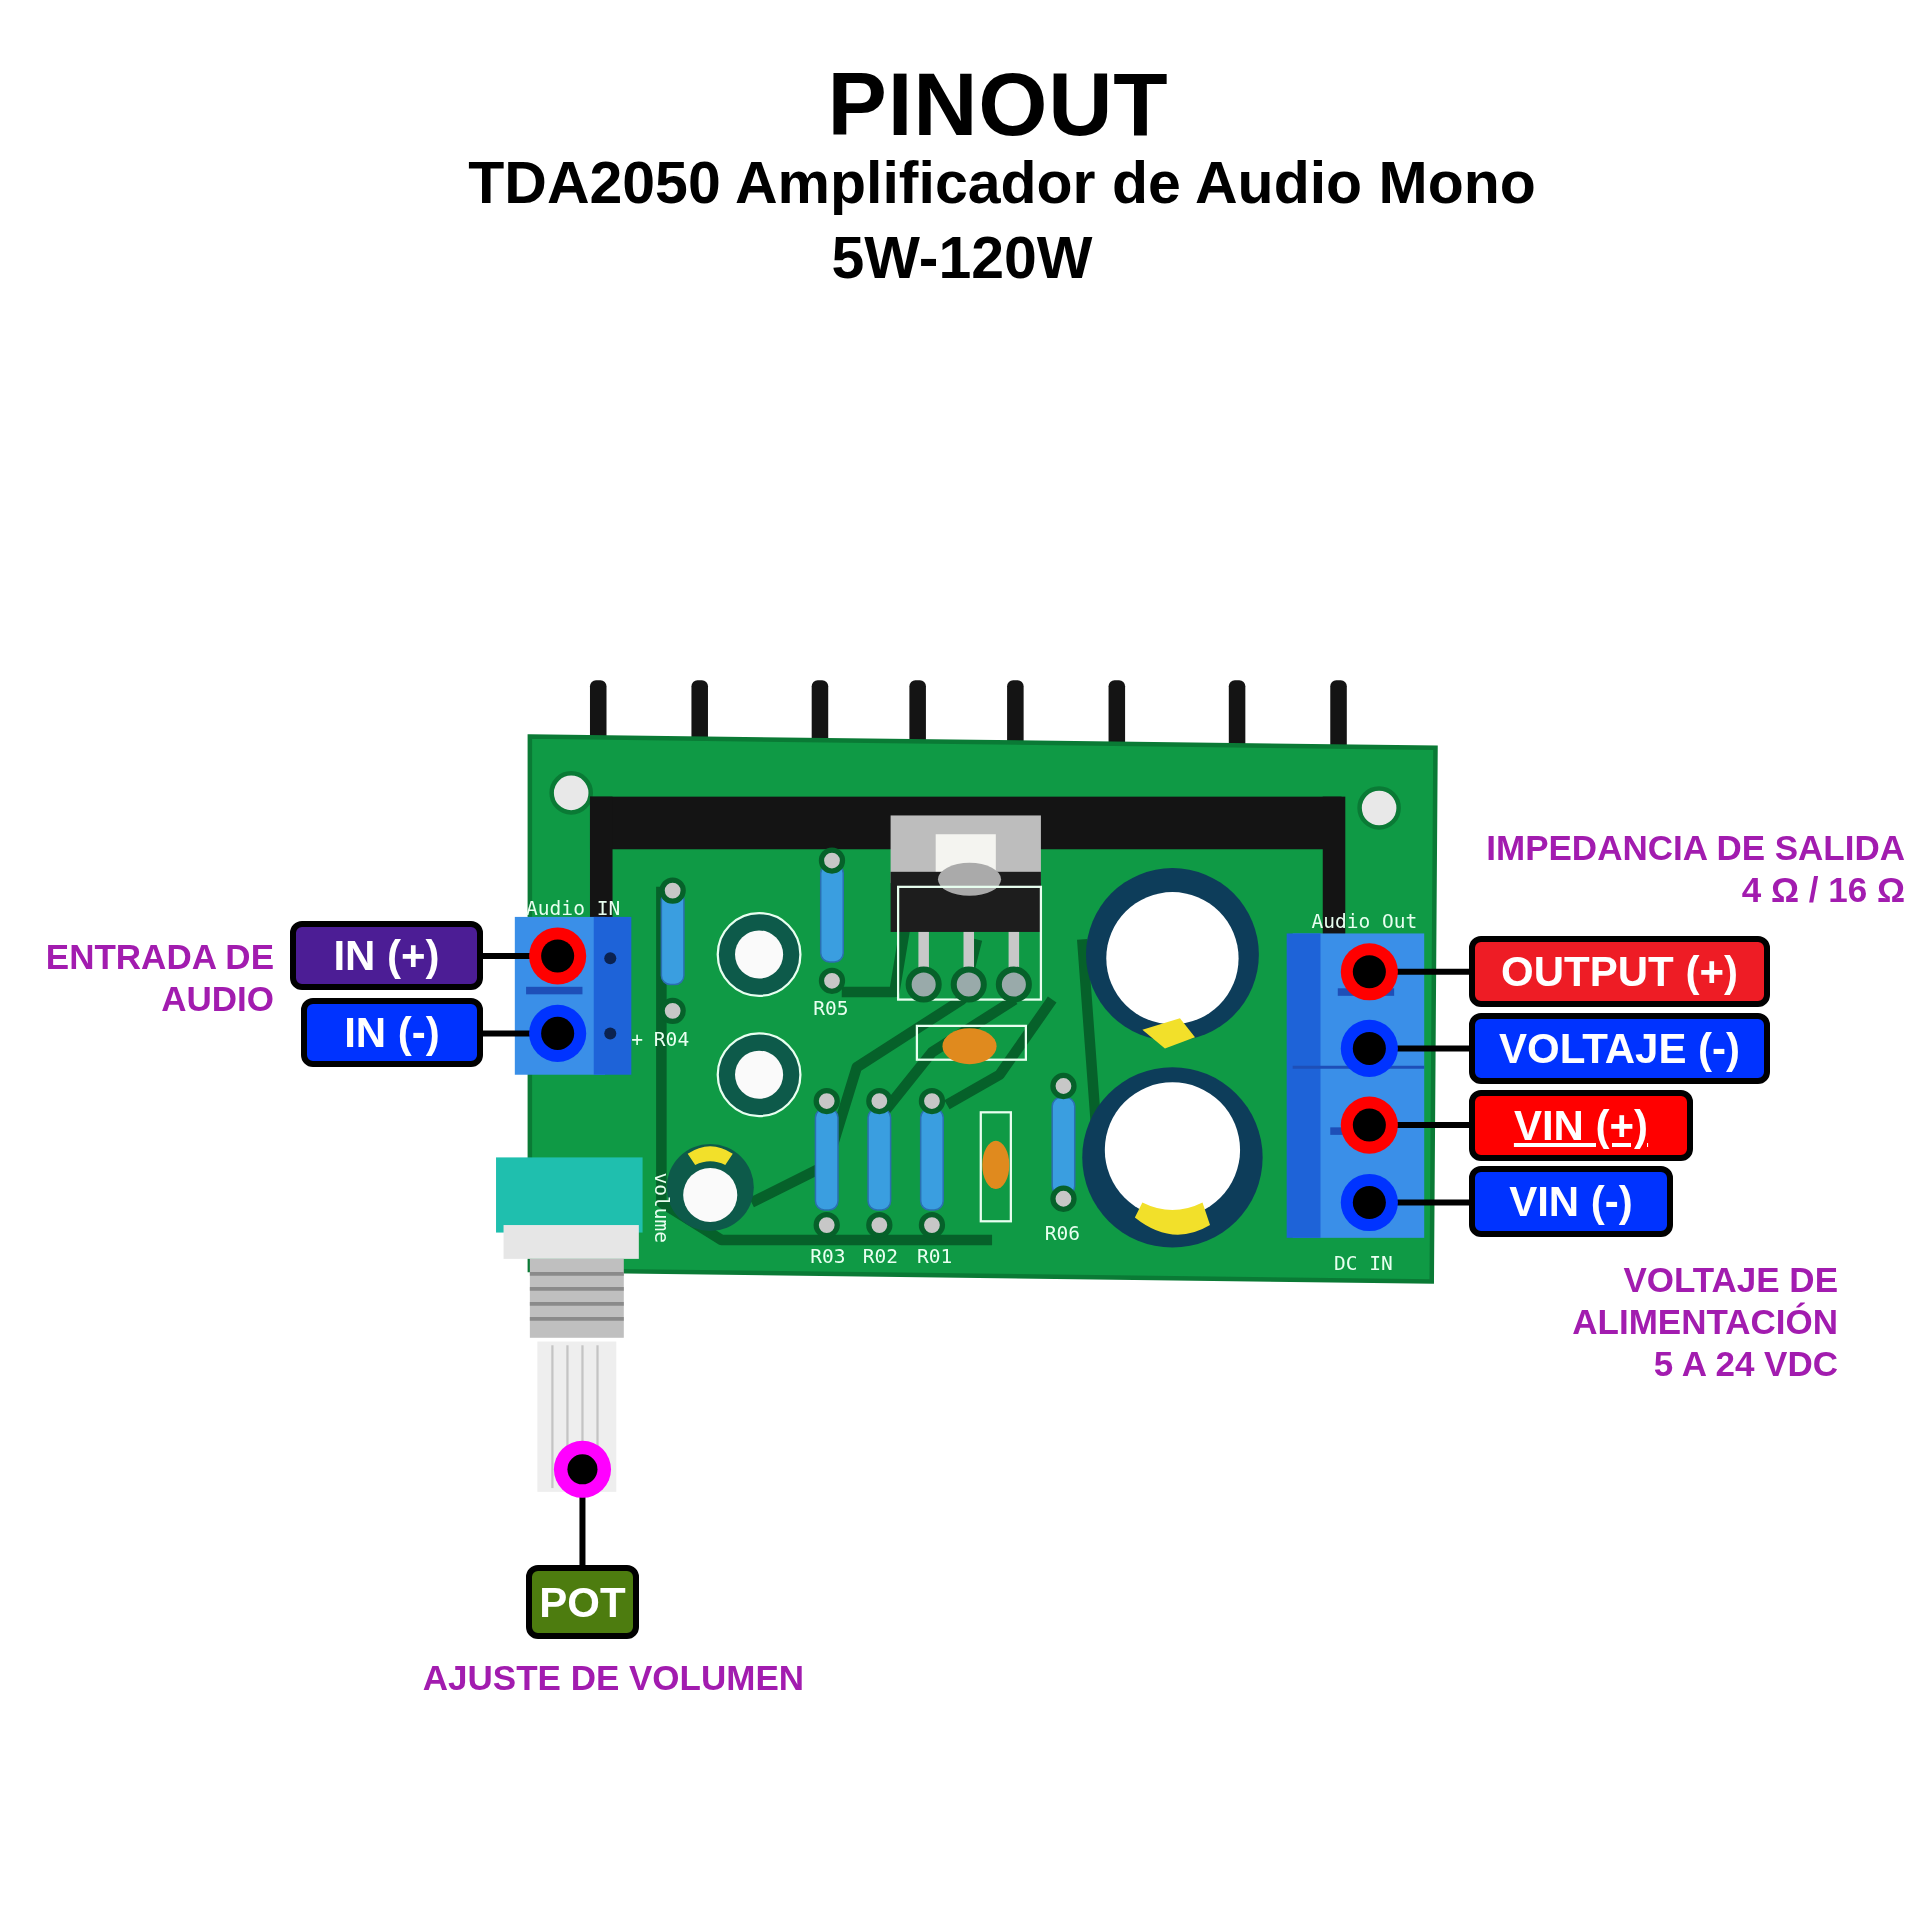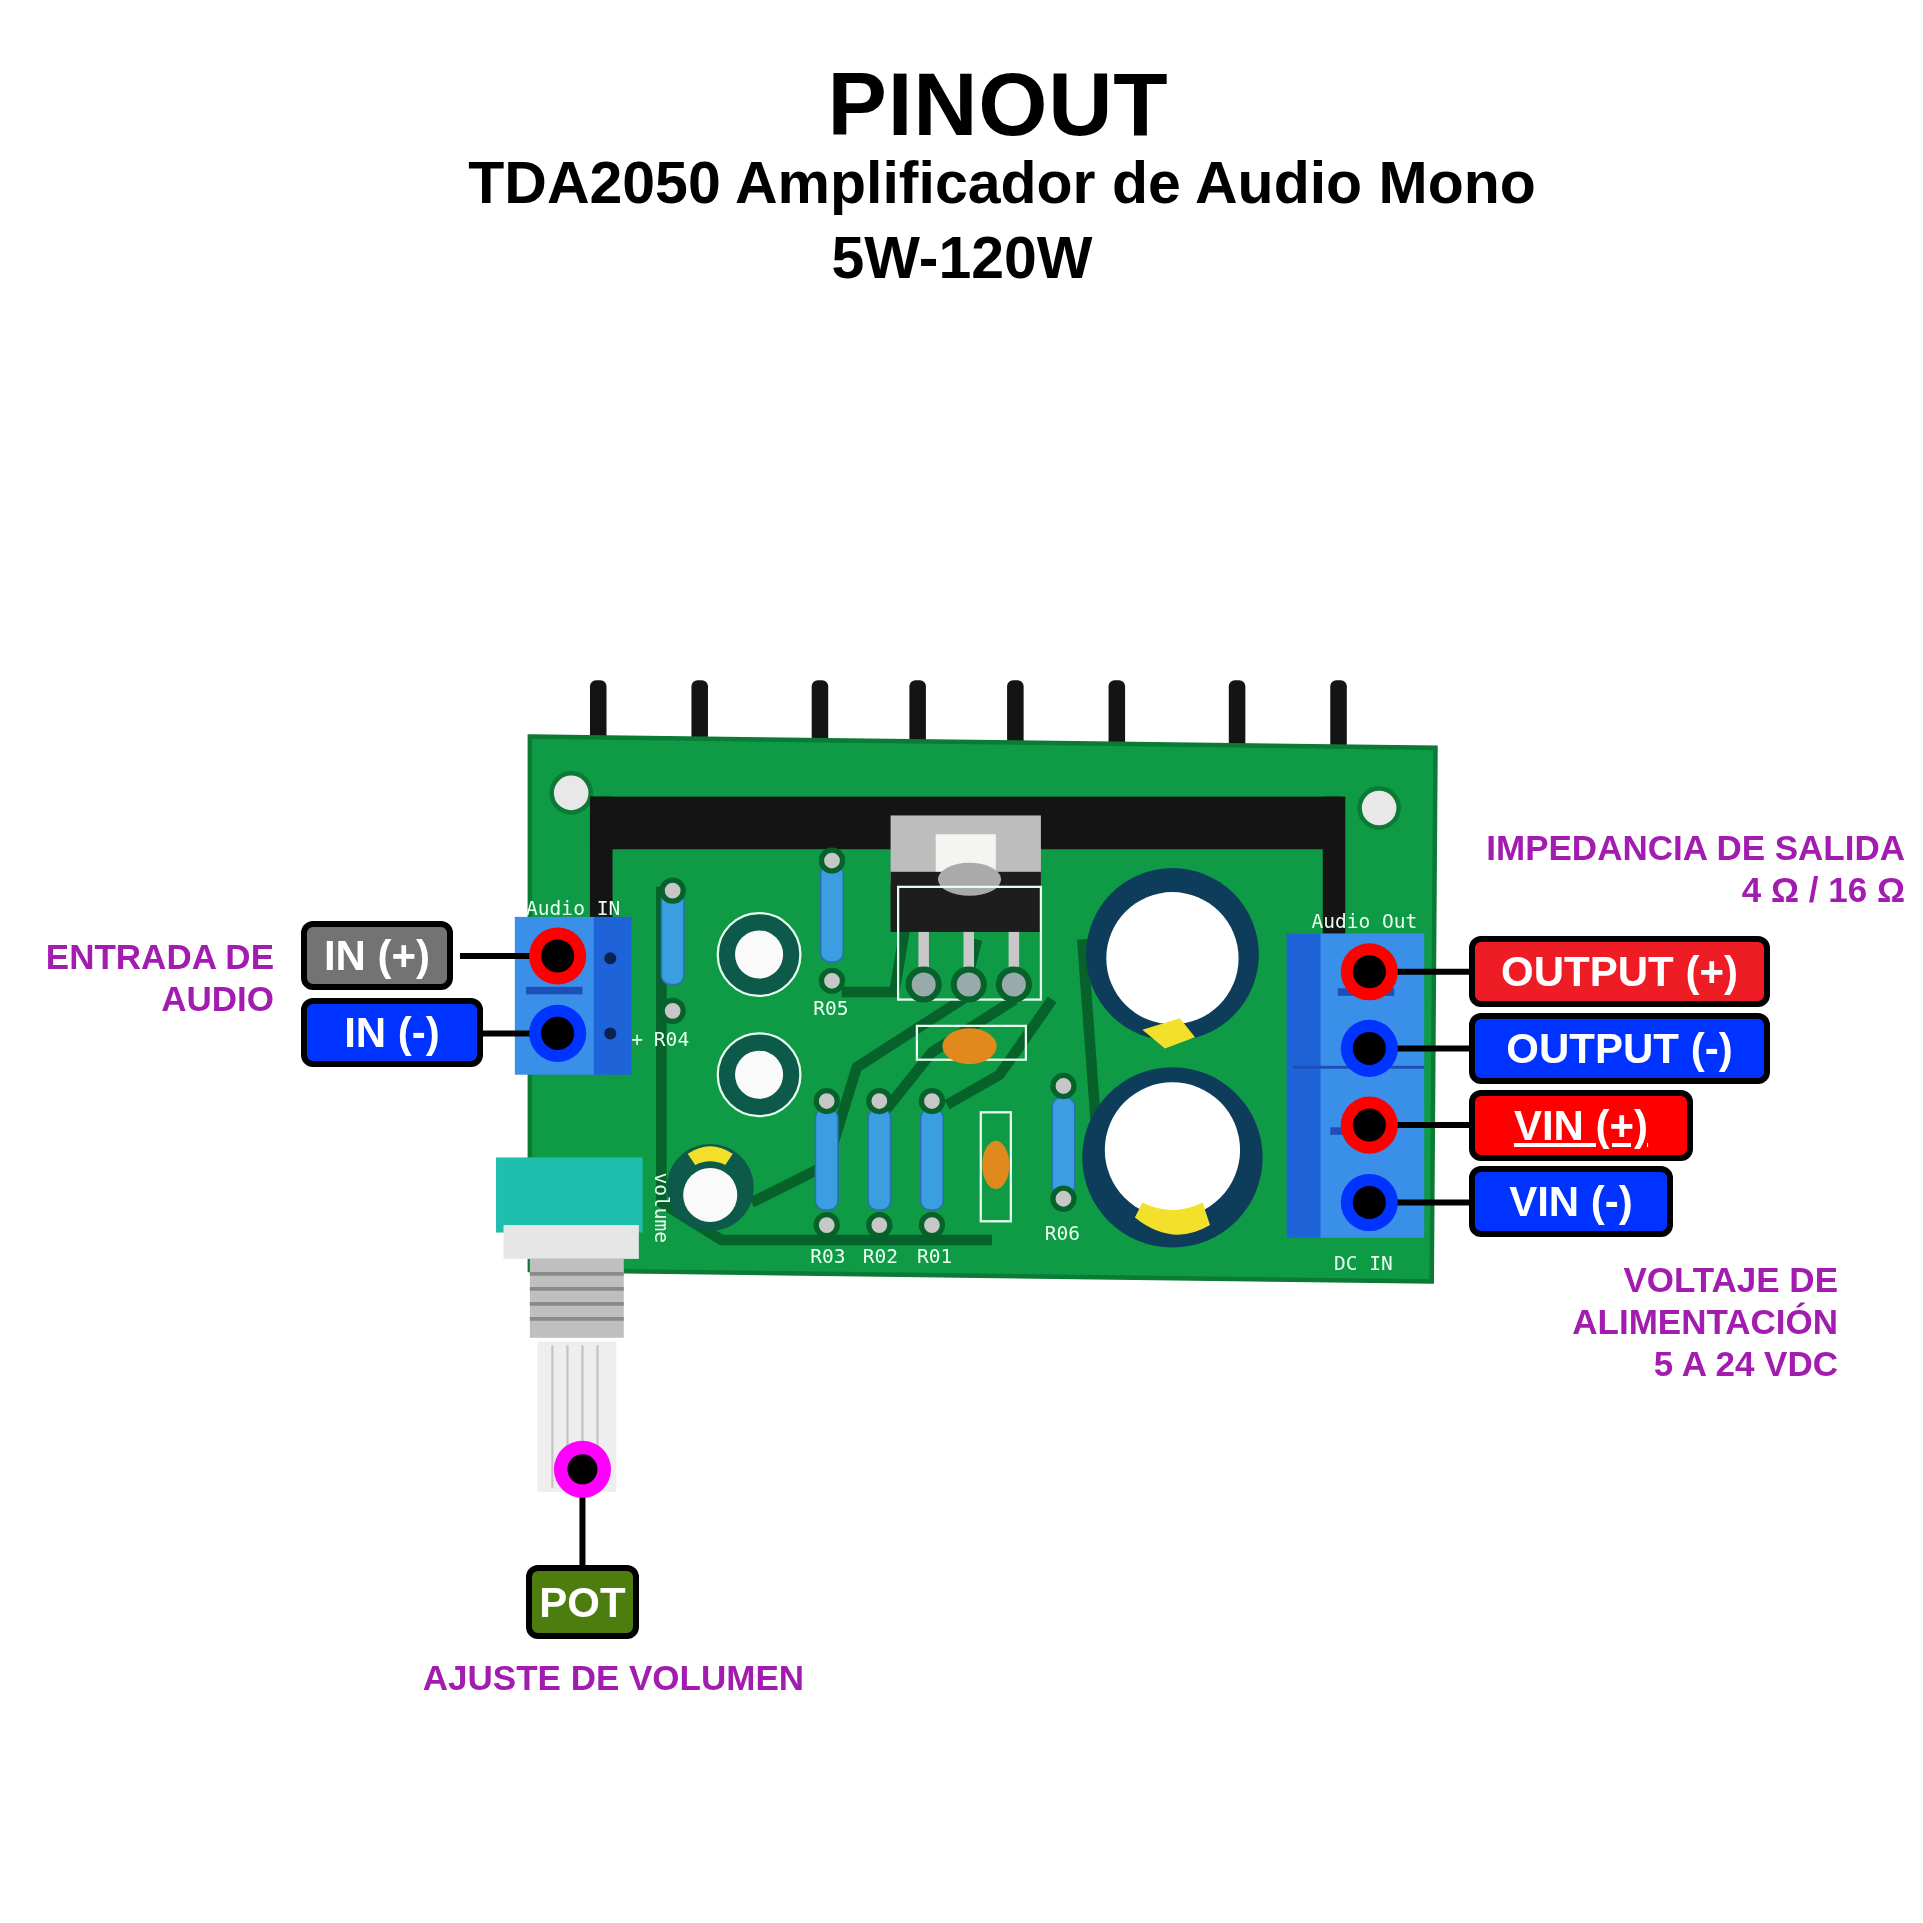--- a/index.html
+++ b/index.html
@@ -206,29 +206,29 @@
   <g>
     <circle cx="775" cy="1955" r="38" fill="#ff00ff"></circle>
       <circle cx="775" cy="1955" r="20" fill="#000"></circle>
   </g>
 </svg>
 
 <div class="caption" style="left:15px; top:936px; width:259px;">
   <div>ENTRADA DE</div>
   <div>AUDIO</div>
 </div>
-<div class="pin-label" style="left:301px; top:921px; width:152px; height:69px; background:#737373;">IN (+)</div>
+<div class="pin-label" style="left:290px; top:921px; width:193px; height:69px; background:#4c1d95;">IN (+)</div>
 <div class="pin-label" style="left:301px; top:998px; width:182px; height:69px; background:#0033ff;">IN (-)</div>
 
 <div class="caption" style="left:1432px; top:827px; width:473px;">
   <div>IMPEDANCIA DE SALIDA</div>
   <div>4 Ω / 16 Ω</div>
 </div>
 <div class="pin-label" style="left:1469px; top:936px; width:301px; height:71px; background:#ee1c25;">OUTPUT (+)</div>
-<div class="pin-label" style="left:1469px; top:1013px; width:301px; height:71px; background:#0033ff;">OUTPUT (-)</div>
+<div class="pin-label" style="left:1469px; top:1013px; width:301px; height:71px; background:#0033ff;">VOLTAJE (-)</div>
 <div class="pin-label" style="left:1469px; top:1090px; width:224px; height:71px; background:#ff0000;text-decoration:underline;">VIN (+)</div>
 <div class="pin-label" style="left:1469px; top:1166px; width:204px; height:71px; background:#0033ff;">VIN (-)</div>
 <div class="caption" style="left:1492px; top:1259px; width:346px;">
   <div>VOLTAJE DE</div>
   <div>ALIMENTACIÓN</div>
   <div>5 A 24 VDC</div>
 </div>
 
 <div class="pin-label" style="left:526px; top:1565px; width:113px; height:74px; background:#4d7c0f;">POT</div>
 <div class="caption" style="left:361px; top:1657px; width:443px;">AJUSTE DE VOLUMEN</div>

